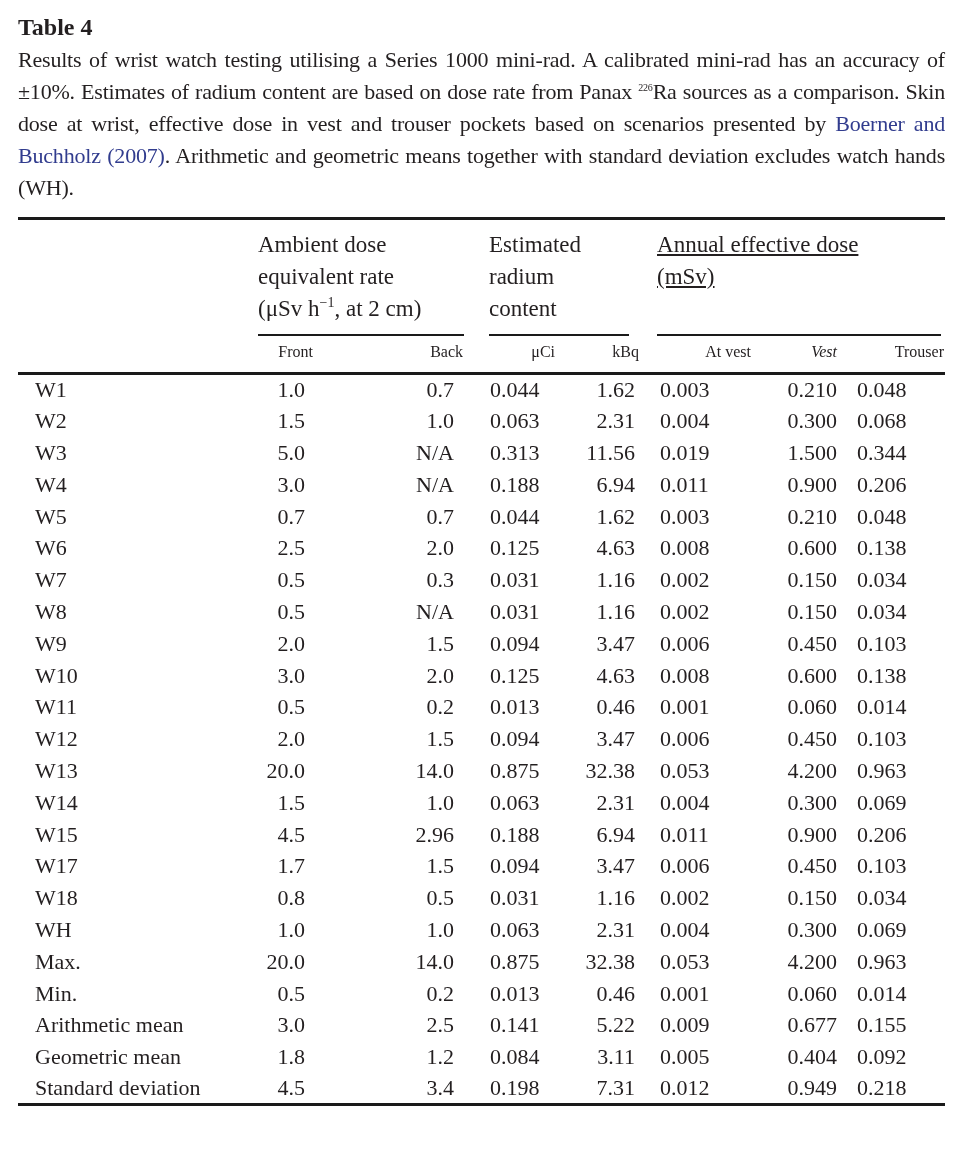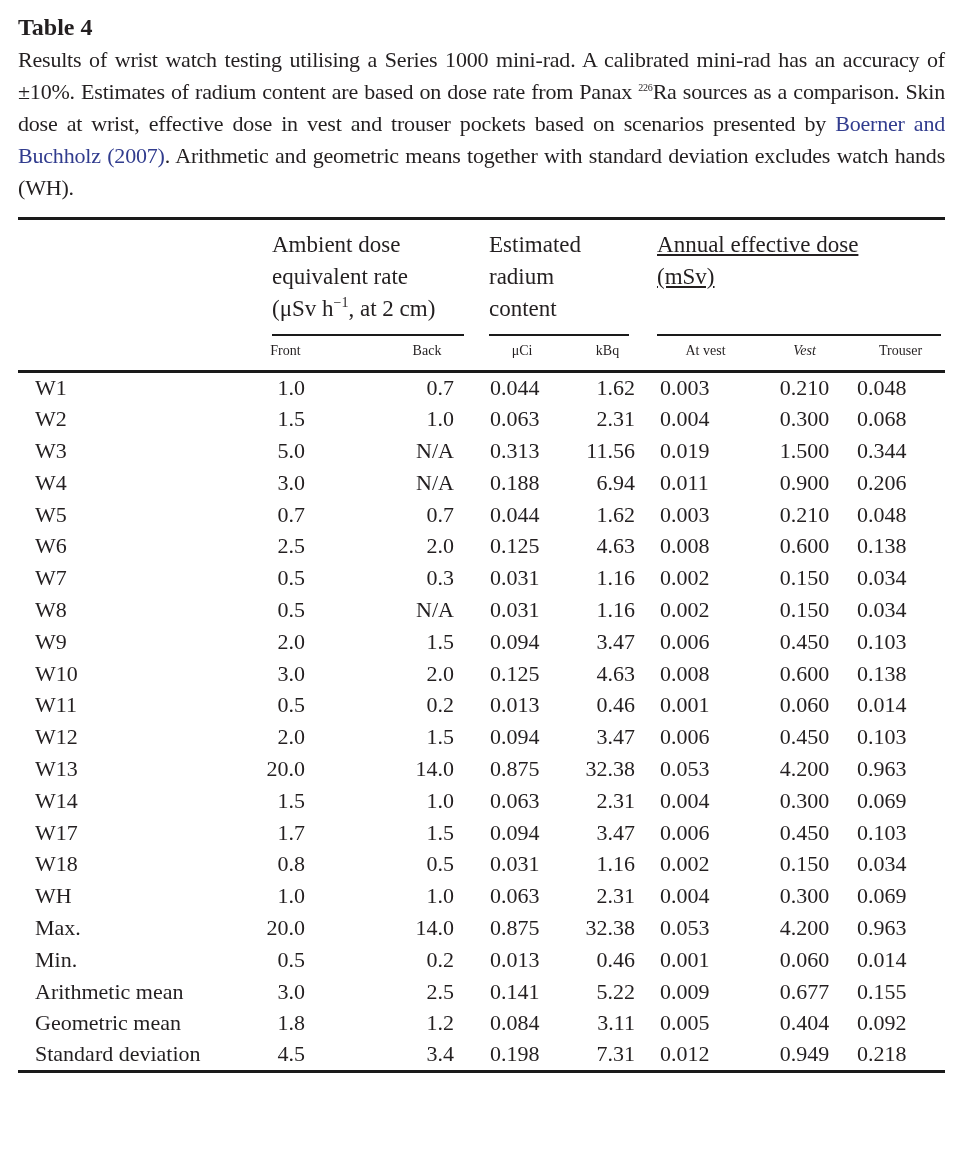--- a/index.html
+++ b/index.html
@@ -66,31 +66,31 @@
     vertical-align: top;
     text-align: left;
   }
   .gwrap {
     height: 107px;
     font-size: 23px;
     line-height: 32px;
     border-bottom: 2px solid var(--rule);
   }
   .gwrap sup { font-size: 14px; line-height: 0; }
-  .gwrap.g0 { margin-left: 20px;  margin-right: 0;   }
+  .gwrap.g0 { margin-left: 6px;  margin-right: 0;   }
   .gwrap.g1 { margin-left: 25px; margin-right: 11px; }
   .gwrap.g2 { margin-left: 17px; margin-right: 4px; text-decoration: underline;  }
   
   tr.sub-row th {
     padding-top: 7px;
     padding-bottom: 11px;
     border-bottom: 3.5px solid var(--rule);
-    text-align: center;
+    text-align: right;
     vertical-align: bottom;
-    font-size: 14px;
+    font-size: 16px;
   }
   tr.sub-row th.s1 { padding-left: 6px;  }
   tr.sub-row th.s2 { padding-left: 77px; }
   tr.sub-row th.s3 { padding-left: 25px; }
   tr.sub-row th.s4 { padding-left: 20px; }
   tr.sub-row th.s5 { padding-left: 20px; }
   tr.sub-row th.s6 { padding-left: 20px; font-style: italic; }
   tr.sub-row th.s7 { padding-left: 19px; }
   
   tbody td {
@@ -99,21 +99,21 @@
     padding-bottom: 0;
     vertical-align: middle;
     white-space: nowrap;
   }
   td.c0 { text-align: left;  padding-left: 17px; }
   td.c1 { text-align: right; padding-right: 9px; }
   td.c2 { text-align: right; padding-right: 10px; }
   td.c3 { text-align: left;  padding-left: 26px; }
   td.c4 { text-align: right; padding-right: 5px; }
   td.c5 { text-align: left;  padding-left: 20px; }
-  td.c6 { text-align: center;  padding-left: 20px; }
+  td.c6 { text-align: right;  padding-left: 20px; }
   td.c7 { text-align: left;  padding-left: 19px; }
 </style>
 </head>
 <body>
 
 <div class="page">
 
   <div class="table-label">Table 4</div>
 
   <p class="caption"><span>Results of wrist watch testing utilising a Series 1000 mini-rad. A calibrated mini-rad has an accuracy of ±10%. Estimates of radium content are based on dose rate from Panax </span><sup>226</sup><span>Ra sources as a comparison. Skin dose at wrist, effective dose in vest and trouser pockets based on scenarios presented by </span><a class="cite" href="#">Boerner and Buchholz (2007)</a><span>. Arithmetic and geometric means together with standard deviation excludes watch hands (WH).</span></p>
@@ -299,20 +299,30 @@
           <td class="c0">W14</td>
           <td class="c1">1.5</td>
           <td class="c2">1.0</td>
           <td class="c3">0.063</td>
           <td class="c4">2.31</td>
           <td class="c5">0.004</td>
           <td class="c6">0.300</td>
           <td class="c7">0.069</td>
         </tr>
         <tr>
+          <td class="c0">W15</td>
+          <td class="c1">4.5</td>
+          <td class="c2">2.96</td>
+          <td class="c3">0.188</td>
+          <td class="c4">6.94</td>
+          <td class="c5">0.011</td>
+          <td class="c6">0.900</td>
+          <td class="c7">0.206</td>
+        </tr>
+        <tr>
           <td class="c0">W17</td>
           <td class="c1">1.7</td>
           <td class="c2">1.5</td>
           <td class="c3">0.094</td>
           <td class="c4">3.47</td>
           <td class="c5">0.006</td>
           <td class="c6">0.450</td>
           <td class="c7">0.103</td>
         </tr>
         <tr>

